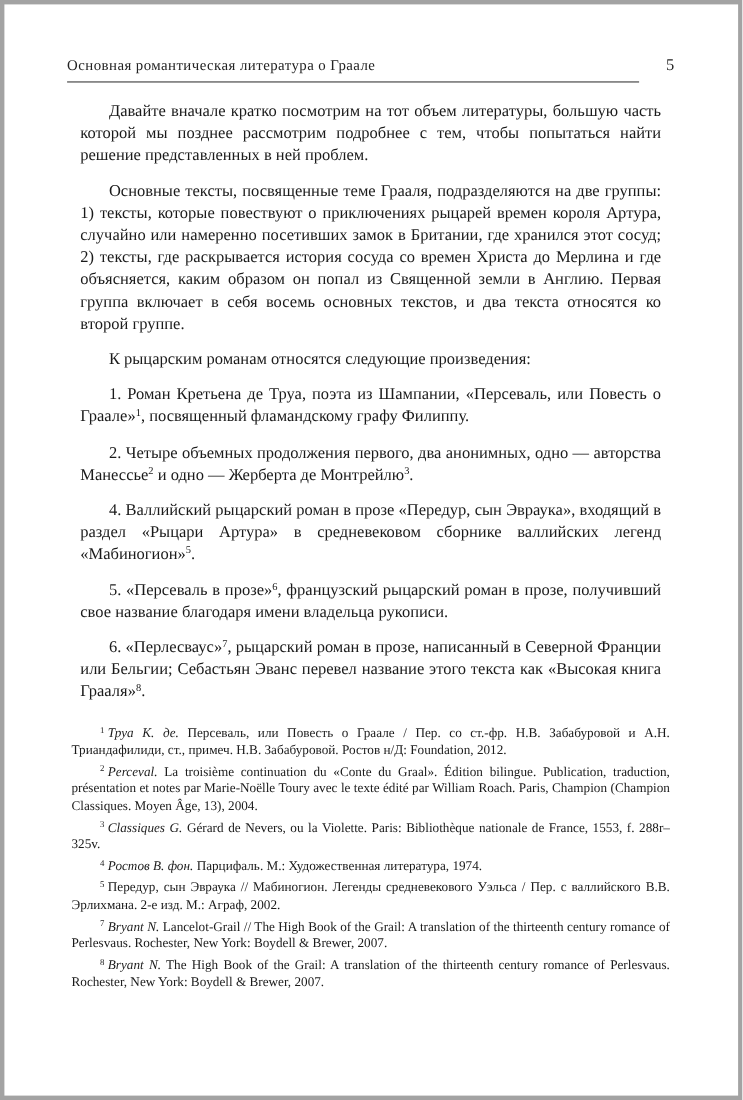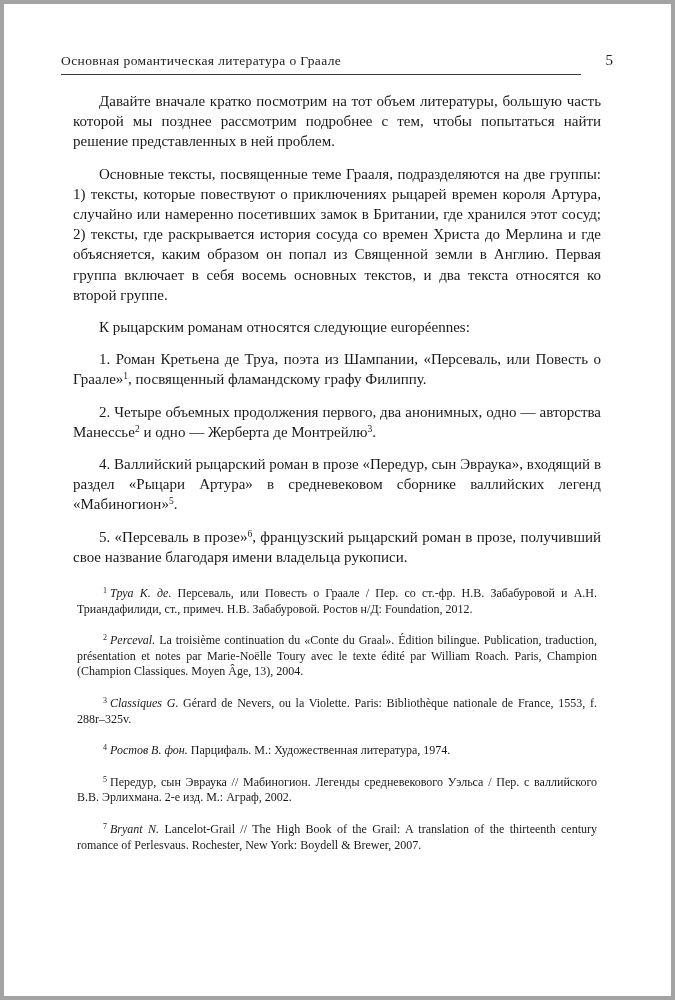--- a/index.html
+++ b/index.html
@@ -53,21 +53,21 @@
     vertical-align: 5px;
   }
   .footnotes {
     margin-top: 19px;
     font-size: 12px;
     line-height: 15.6px;
     text-align: justify;
   }
   .footnote {
     text-indent: 26px;
-    margin: 16px;
+    margin: 4px;
   }
   .footnote sup.fn-marker {
     font-size: 8px;
     line-height: 0;
     vertical-align: 4px;
     margin-right: 3px;
   }
   em { font-style: italic; }
 </style>
 </head>
@@ -78,29 +78,31 @@
   <header class="running-head">
     <span class="running-title">Основная романтическая литература о Граале</span>
     <span class="page-number">5</span>
   </header>
 
   <div class="header-rule"></div>
 
   <main class="body-text" id="body-container">
       <p class="para">Давайте вначале кратко посмотрим на тот объем литературы, большую часть которой мы позднее рассмотрим подробнее с тем, чтобы попытаться найти решение представленных в ней проблем.</p>
       <p class="para">Основные тексты, посвященные теме Грааля, подразделяются на две группы: 1) тексты, которые повествуют о приключениях рыцарей времен короля Артура, случайно или намеренно посетивших замок в Британии, где хранился этот сосуд; 2) тексты, где раскрывается история сосуда со времен Христа до Мерлина и где объясняется, каким образом он попал из Священной земли в Англию. Первая группа включает в себя восемь основных текстов, и два текста относятся ко второй группе.</p>
-      <p class="para">К рыцарским романам относятся следующие européennes:</p>
+      <p class="para">К рыцарским романам относятся следующие произведения:</p>
       <p class="para">1. Роман Кретьена де Труа, поэта из Шампании, «Персеваль, или Повесть о Граале»<sup class="fn-ref">1</sup>, посвященный фламандскому графу Филиппу.</p>
       <p class="para">2. Четыре объемных продолжения первого, два анонимных, одно — авторства Манессье<sup class="fn-ref">2</sup> и одно — Жерберта де Монтрейлю<sup class="fn-ref">3</sup>.</p>
       <p class="para">4. Валлийский рыцарский роман в прозе «Передур, сын Эвраука», входящий в раздел «Рыцари Артура» в средневековом сборнике валлийских легенд «Мабиногион»<sup class="fn-ref">5</sup>.</p>
       <p class="para">5. «Персеваль в прозе»<sup class="fn-ref">6</sup>, французский рыцарский роман в прозе, получивший свое название благодаря имени владельца рукописи.</p>
+      <p class="para">6. «Перлесваус»<sup class="fn-ref">7</sup>, рыцарский роман в прозе, написанный в Северной Франции или Бельгии; Себастьян Эванс перевел название этого текста как «Высокая книга Грааля»<sup class="fn-ref">8</sup>.</p>
     </main>
 
   <section class="footnotes" id="footnotes-container">
       <p class="footnote"><sup class="fn-marker">1</sup><em>Труа К. де.</em> Персеваль, или Повесть о Граале / Пер. со ст.-фр. Н.В. Забабуровой и А.Н. Триандафилиди, ст., примеч. Н.В. Забабуровой. Ростов н/Д: Foundation, 2012.</p>
       <p class="footnote"><sup class="fn-marker">2</sup><em>Perceval.</em> La troisième continuation du «Conte du Graal». Édition bilingue. Publication, traduction, présentation et notes par Marie-Noëlle Toury avec le texte édité par William Roach. Paris, Champion (Champion Classiques. Moyen Âge, 13), 2004.</p>
       <p class="footnote"><sup class="fn-marker">3</sup><em>Classiques G.</em> Gérard de Nevers, ou la Violette. Paris: Bibliothèque nationale de France, 1553, f. 288r–325v.</p>
       <p class="footnote"><sup class="fn-marker">4</sup><em>Ростов В. фон.</em> Парцифаль. М.: Художественная литература, 1974.</p>
       <p class="footnote"><sup class="fn-marker">5</sup>Передур, сын Эвраука // Мабиногион. Легенды средневекового Уэльса / Пер. с валлийского В.В. Эрлихмана. 2-е изд. М.: Аграф, 2002.</p>
       <p class="footnote"><sup class="fn-marker">7</sup><em>Bryant N.</em> Lancelot-Grail // The High Book of the Grail: A translation of the thirteenth century romance of Perlesvaus. Rochester, New York: Boydell &amp; Brewer, 2007.</p>
+      <p class="footnote"><sup class="fn-marker">8</sup><em>Bryant N.</em> The High Book of the Grail: A translation of the thirteenth century romance of Perlesvaus. Rochester, New York: Boydell &amp; Brewer, 2007.</p>
     </section>
 
 </div>
 
 </body></html>

